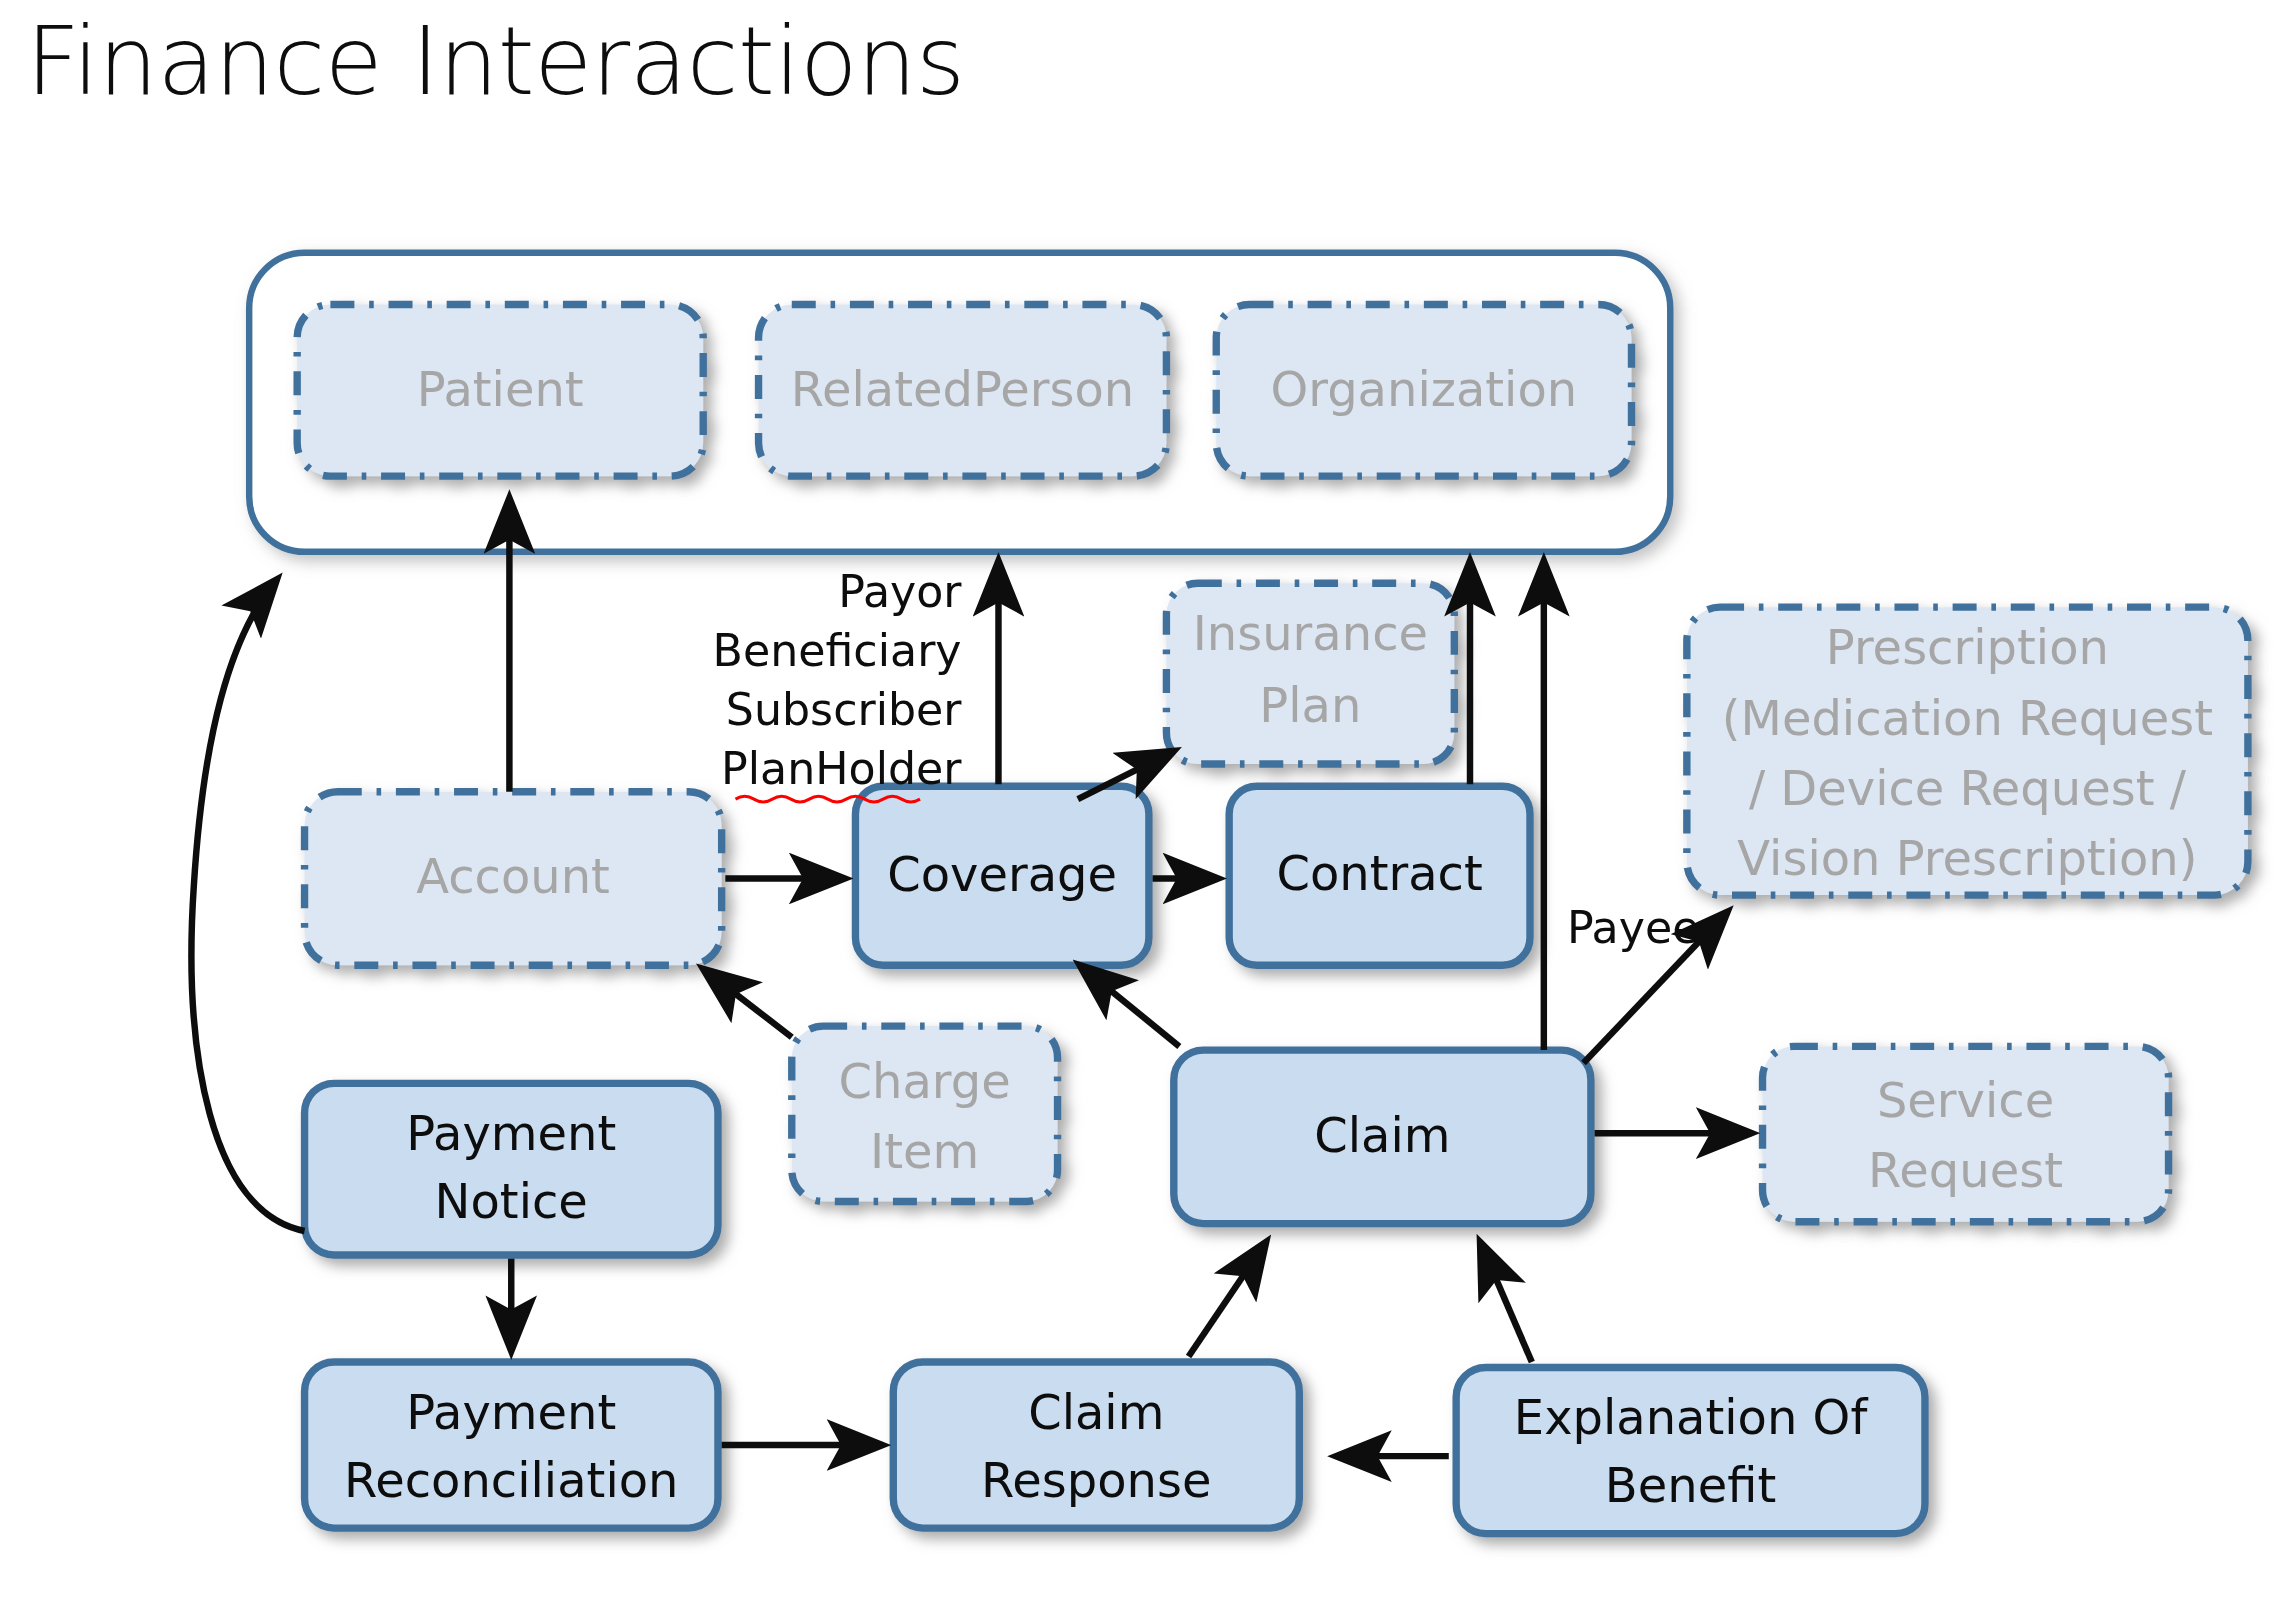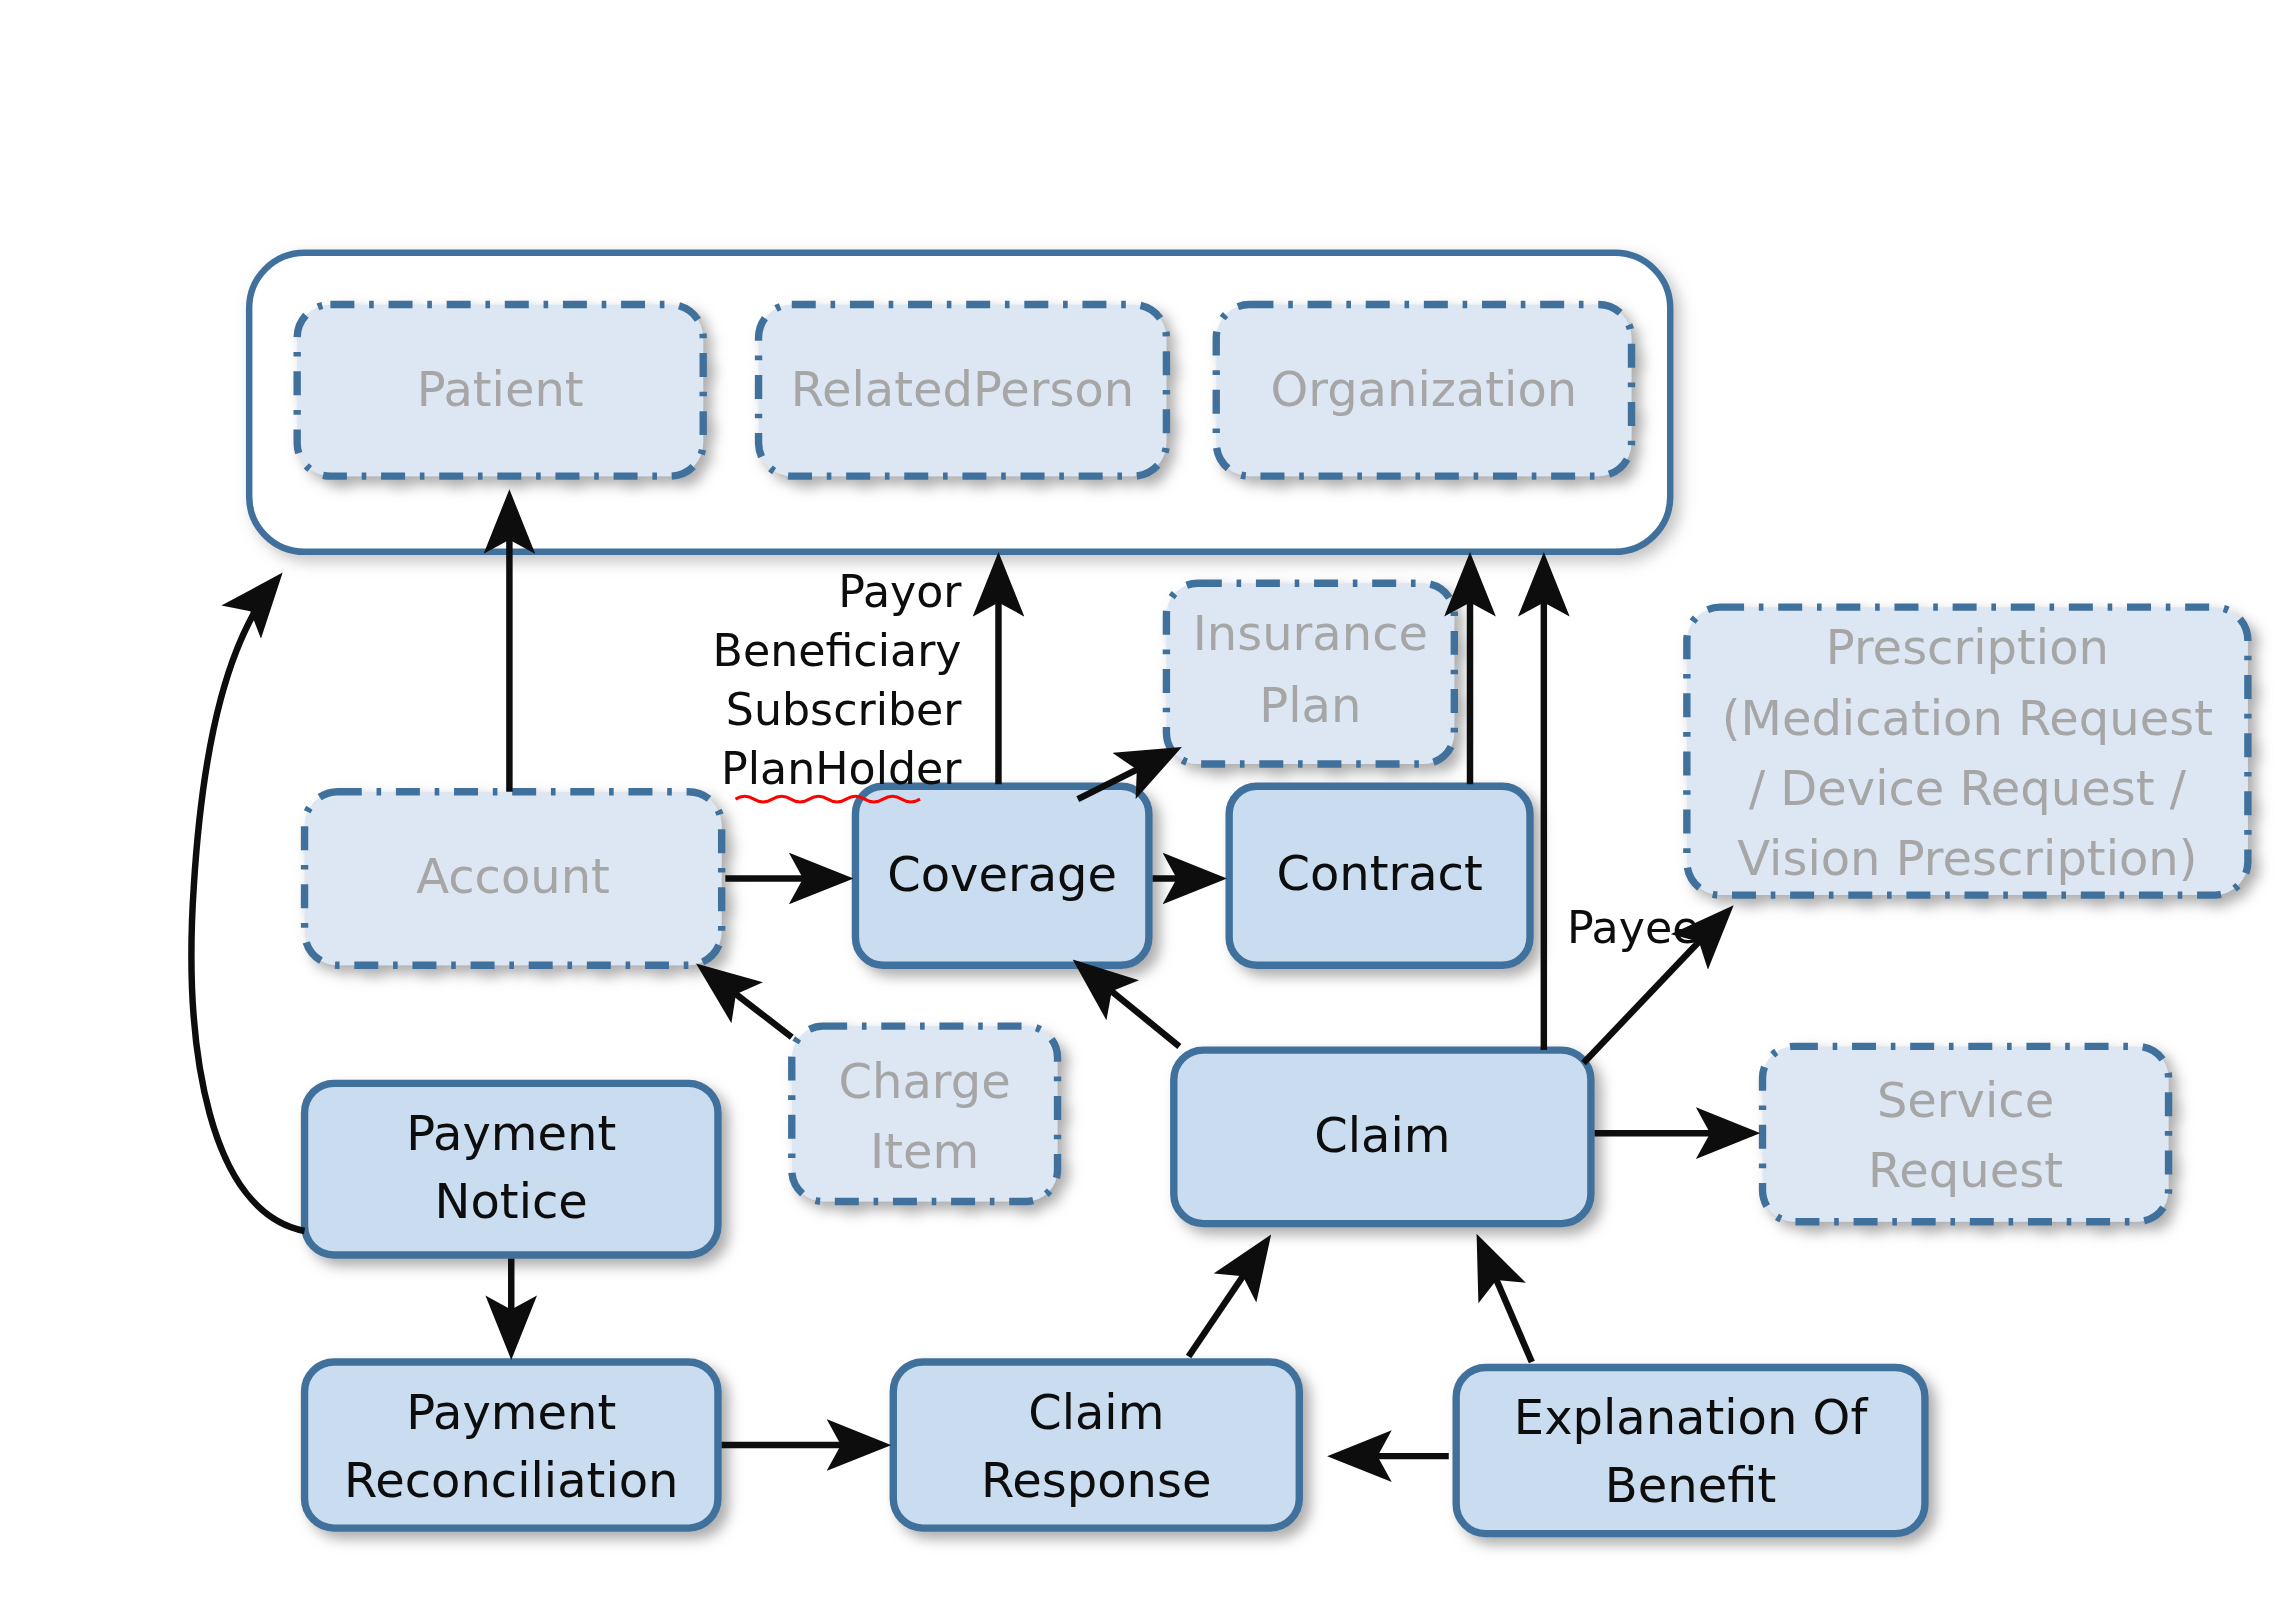--- a/index.html
+++ b/index.html
@@ -56,20 +56,21 @@
     stroke: #0d0d0d;
     stroke-width: 7;
     fill: none;
   }
 </style>
 </head>
 <body>
 
 <div id="stage">
 
+  <div id="page-title">Finance Interactions</div>
 
   <svg id="diagram" viewBox="0 0 2487 1735">
     <defs>
       <marker id="arrowhead" markerWidth="10" markerHeight="8" refX="8.6" refY="4" orient="auto" markerUnits="strokeWidth">
         <path d="M0,0 L10,4 L0,8 L2.2,4 Z" fill="#0d0d0d"></path>
       </marker>
       <filter id="boxshadow" x="-25%" y="-25%" width="160%" height="170%">
         <feDropShadow dx="8" dy="8" stdDeviation="7" flood-color="#808080" flood-opacity="0.65"></feDropShadow>
       </filter>
       <filter id="softshadow" x="-25%" y="-25%" width="160%" height="170%">

